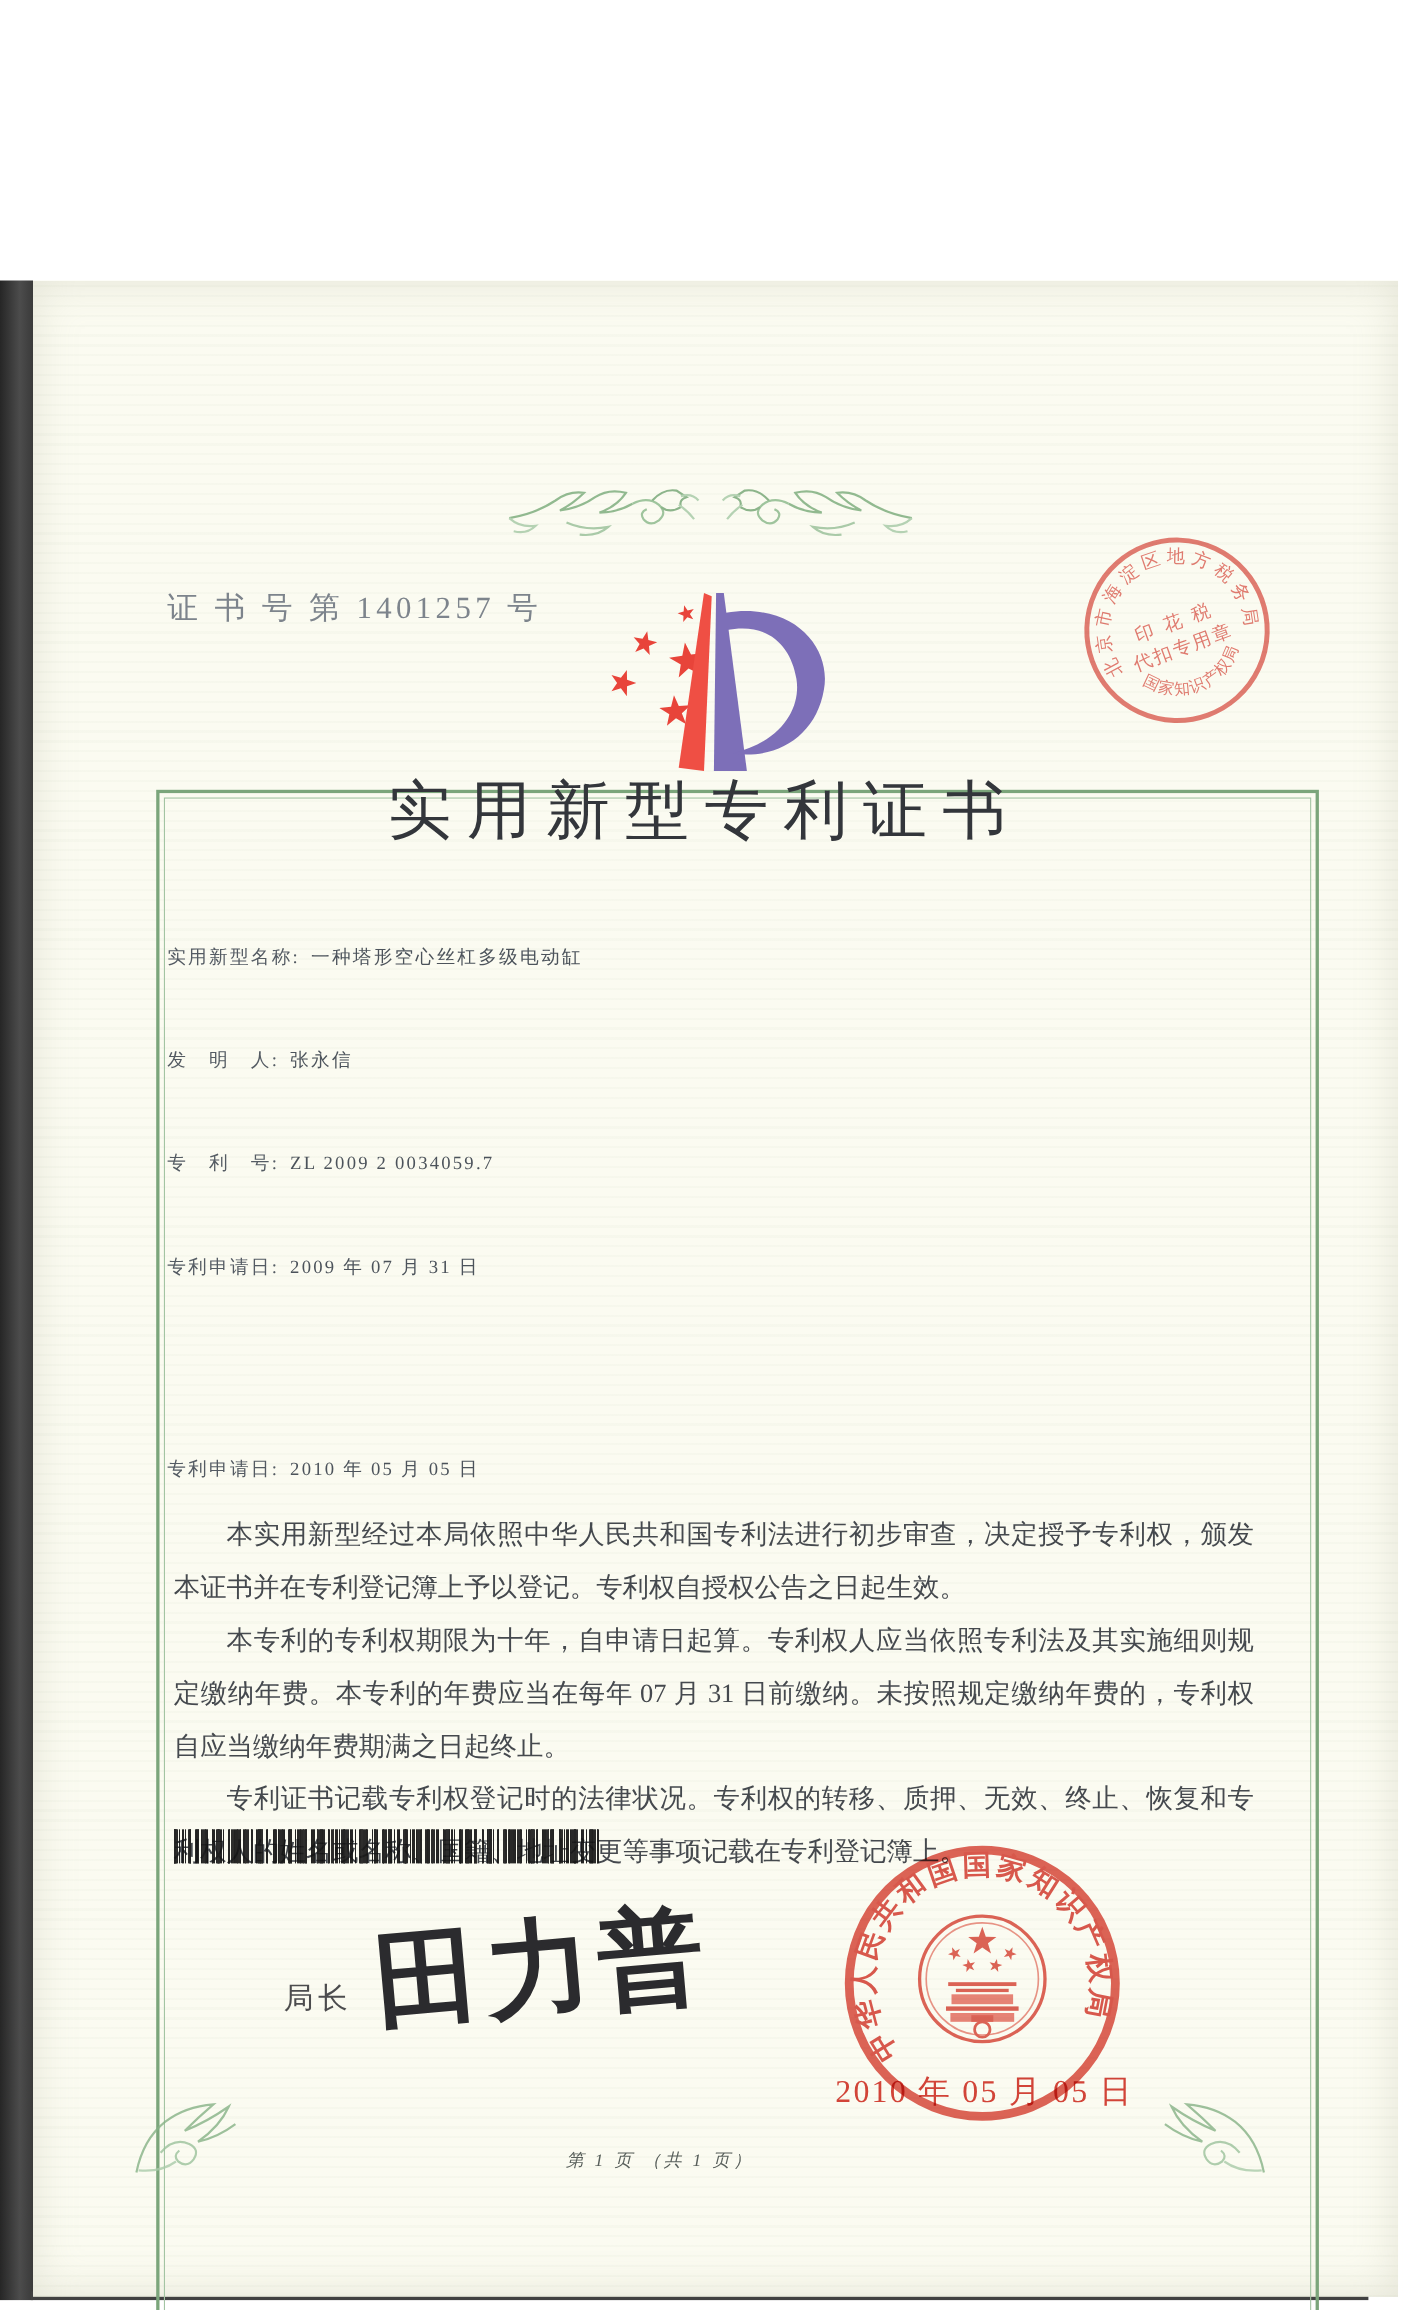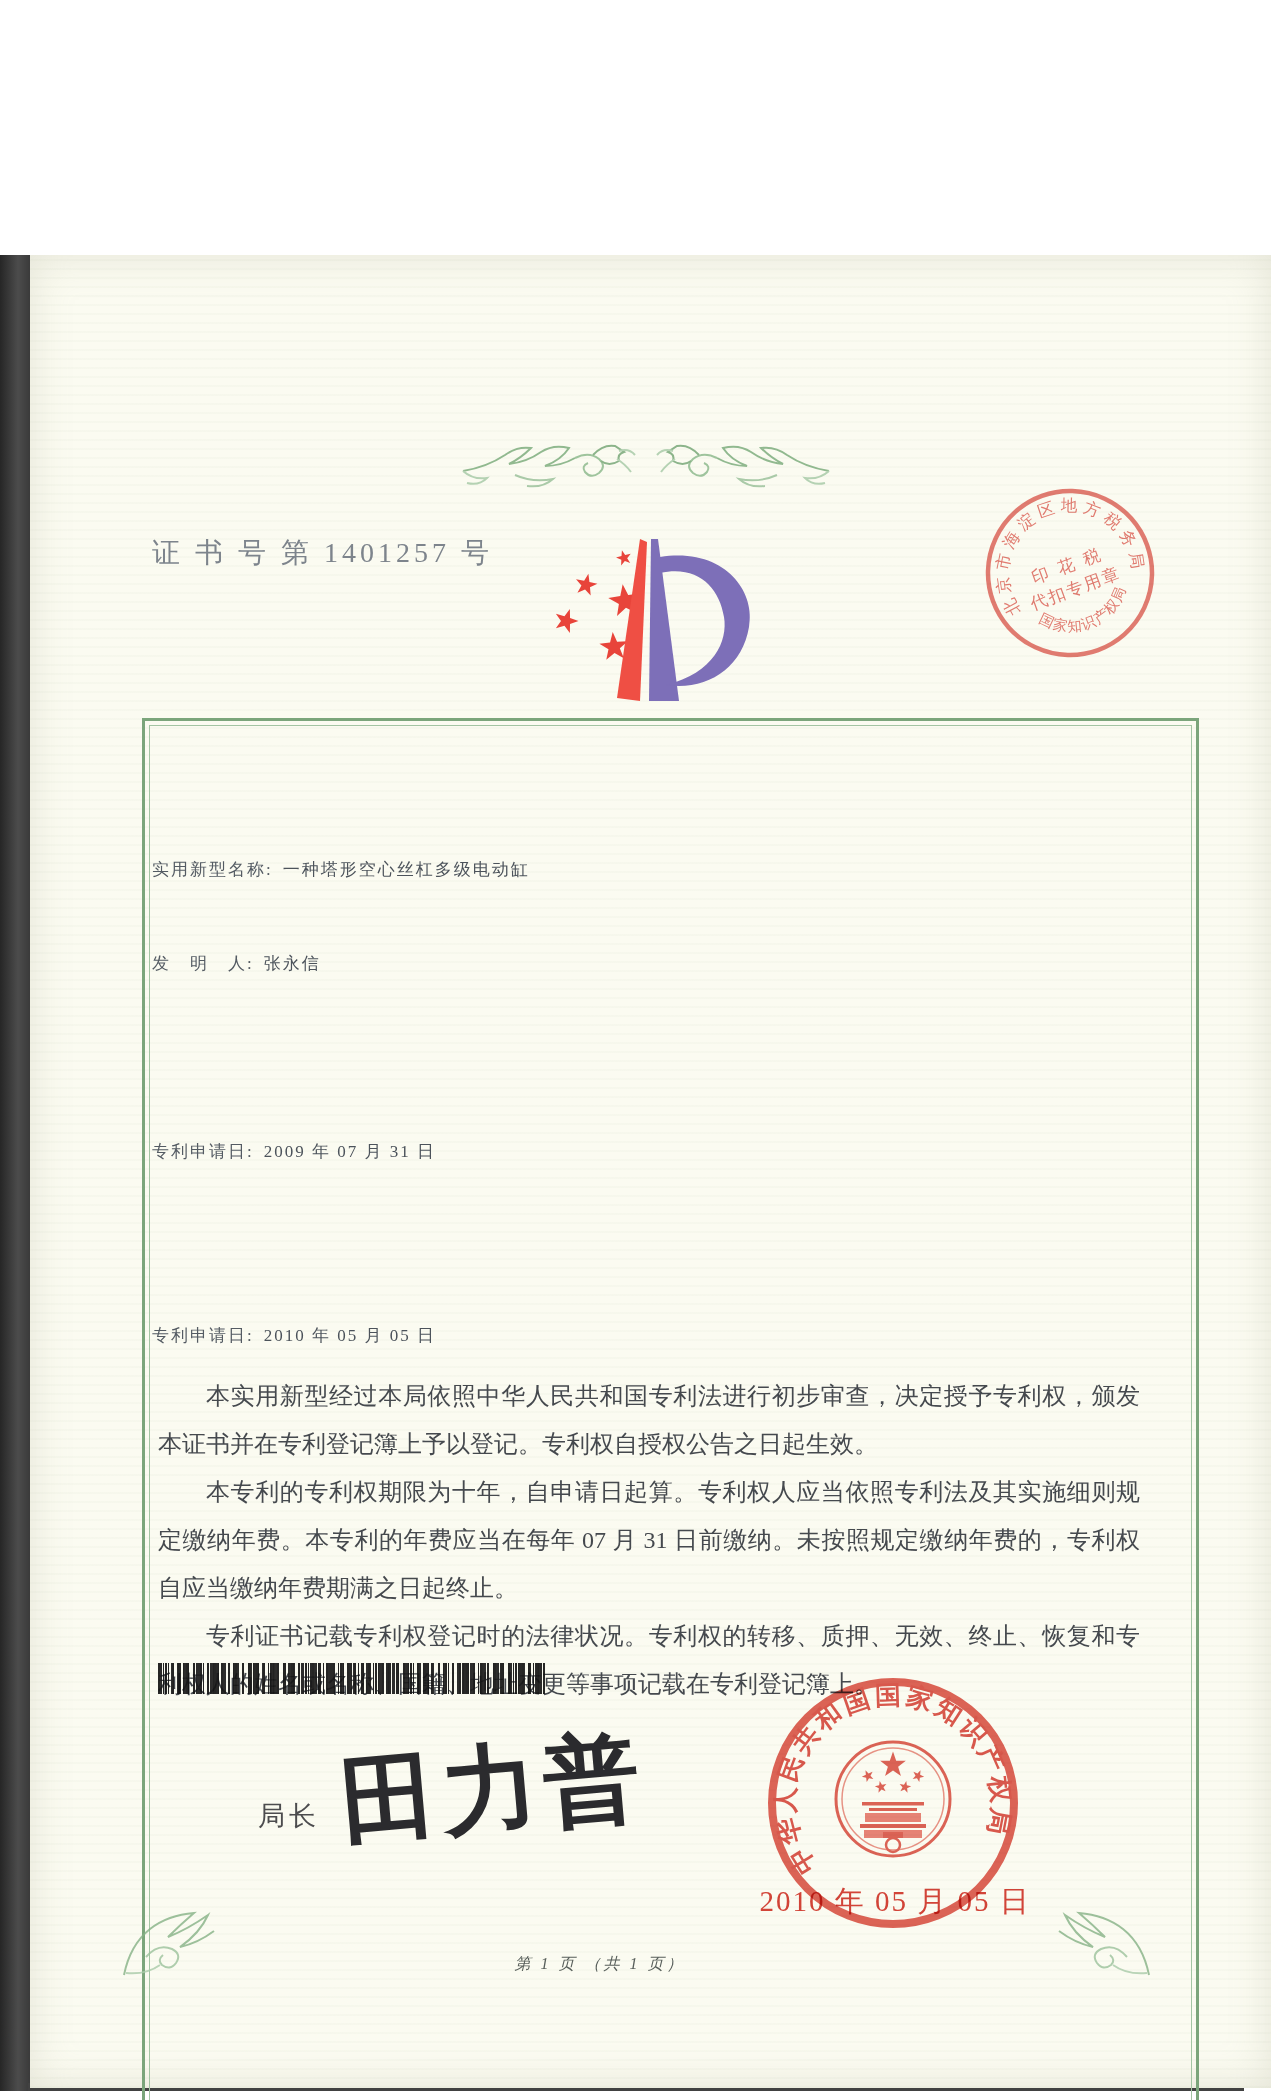--- a/index.html
+++ b/index.html
@@ -98,23 +98,25 @@
     <use href="#star" fill="#e8443a" transform="translate(96,25) scale(0.8) rotate(-15)"></use>
     <use href="#star" fill="#e8443a" transform="translate(58,52) scale(1.15) rotate(12)"></use>
     <use href="#star" fill="#e8443a" transform="translate(97,68) scale(1.7) rotate(-8)"></use>
     <use href="#star" fill="#e8443a" transform="translate(38,88) scale(1.25) rotate(18)"></use>
     <use href="#star" fill="#e8443a" transform="translate(86,114) scale(1.5) rotate(-5)"></use>
     <path d="M112,6 L119,9 L112,168 L89,165 Z" fill="#ef4f44"></path>
     <path d="M123,6 L130,6 L151,168 L121,168 Z" fill="#7d6fb8"></path>
     <path d="M132,24 C196,14 228,58 221,94 C214,136 178,158 138,152 C186,140 200,108 196,84 C191,54 170,32 132,40 Z" fill="#7d6fb8"></path>
   </svg>
 
+  <div class="title">实用新型专利证书</div>
 
   <div class="field f1"><span>实用新型名称:</span><span class="value">一种塔形空心丝杠多级电动缸</span></div>
   <div class="field f2"><span>发　明　人:</span><span class="value">张永信</span></div>
+  <div class="field f3"><span>专　利　号:</span><span class="value">ZL 2009 2 0034059.7</span></div>
   <div class="field f4"><span>专利申请日:</span><span class="value">2009 年 07 月 31 日</span></div>
   <div class="field f6"><span>专利申请日:</span><span class="value">2010 年 05 月 05 日</span></div>
 
   <div class="body-text">
     <p>本实用新型经过本局依照中华人民共和国专利法进行初步审查，决定授予专利权，颁发本证书并在专利登记簿上予以登记。专利权自授权公告之日起生效。</p>
     <p>本专利的专利权期限为十年，自申请日起算。专利权人应当依照专利法及其实施细则规定缴纳年费。本专利的年费应当在每年 07 月 31 日前缴纳。未按照规定缴纳年费的，专利权自应当缴纳年费期满之日起终止。</p>
     <p>专利证书记载专利权登记时的法律状况。专利权的转移、质押、无效、终止、恢复和专利权人的姓名或名称、国籍、地址变更等事项记载在专利登记簿上。</p>
   </div>
 
   <div class="barcode"></div>

